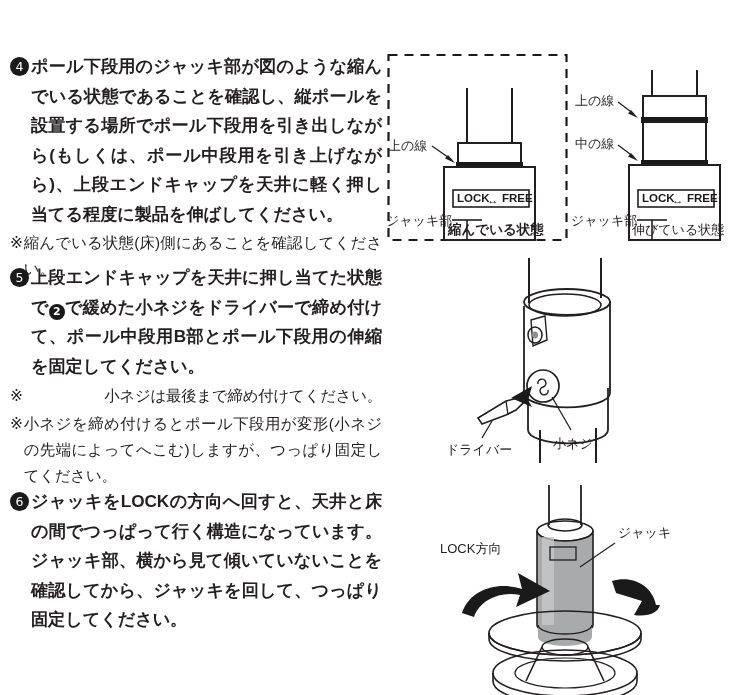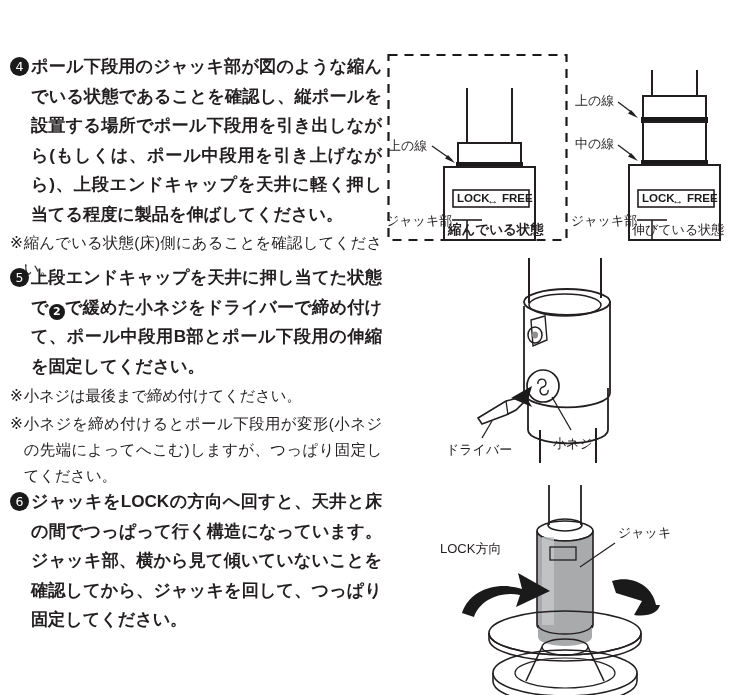--- a/index.html
+++ b/index.html
@@ -181,21 +181,21 @@
   </div>
 
   <div class="step" style="left:10px; top:263px;">
     <div class="step-text">
       <div class="para">
         <span class="marker">5</span>
         <span class="body-text"><span>上段エンドキャップを天井に押し当てた状態で</span><span class="marker-inline">2</span><span>で緩めた小ネジをドライバーで締め付けて、ポール中段用B部とポール下段用の伸縮を固定してください。</span></span>
       </div>
       <div class="note" style="margin-top:2px;">
         <span class="note-mark">※</span>
-        <span class="note-body" style="text-align:left;">小ネジは最後まで締め付けてください。</span>
+        <span class="note-body" style="text-align:right;">小ネジは最後まで締め付けてください。</span>
       </div>
       <div class="note" style="margin-top:2px;">
         <span class="note-mark">※</span>
         <span class="note-body">小ネジを締め付けるとポール下段用が変形(小ネジの先端によってへこむ)しますが、つっぱり固定してください。</span>
       </div>
     </div>
   </div>
 
   <div class="fig" style="left:416px; top:258px;">
     <svg width="340" height="205" viewBox="0 0 340 205">

